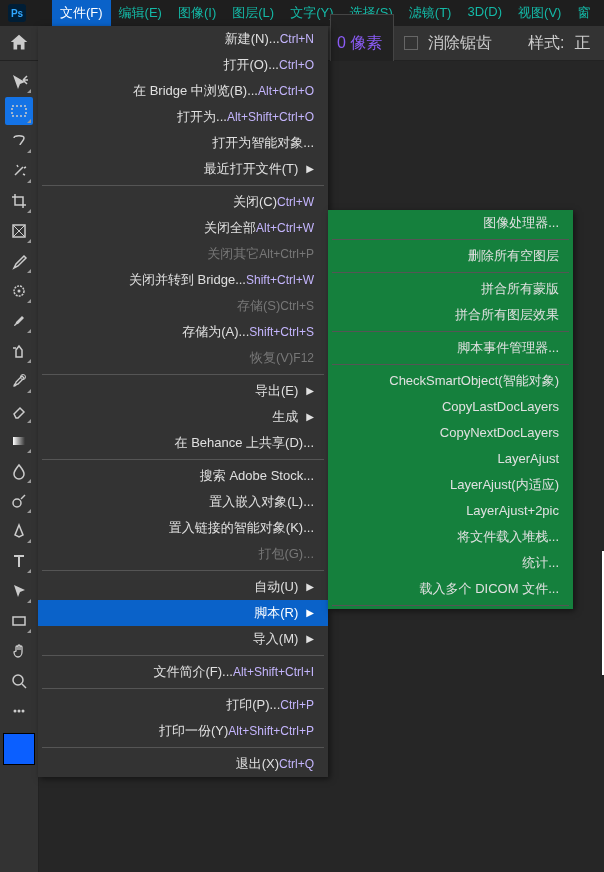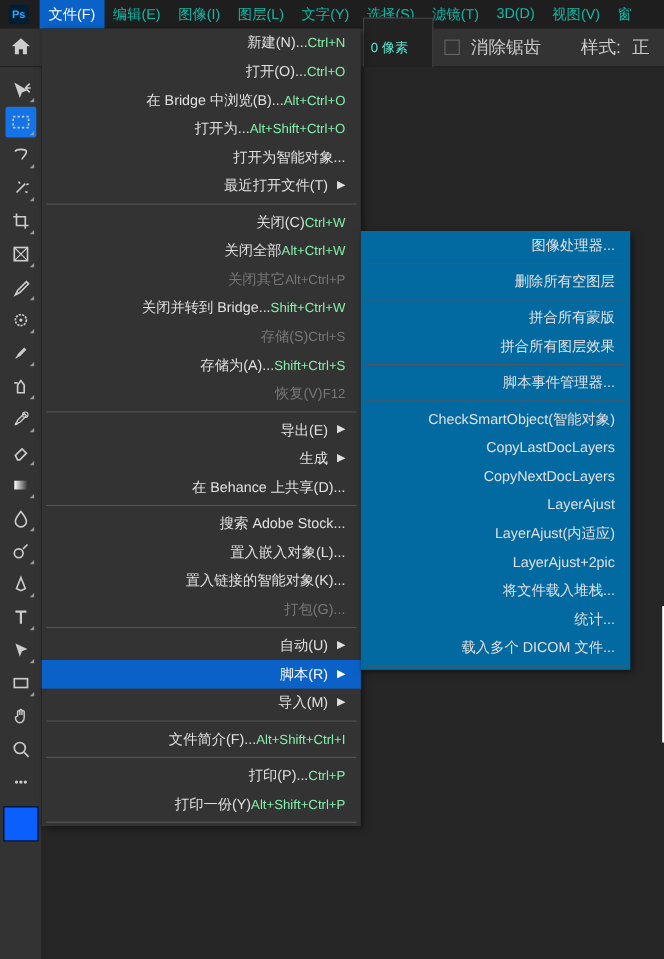--- a/index.html
+++ b/index.html
@@ -1,41 +1,41 @@
 <!DOCTYPE html>
 <html><head>
 <meta charset="utf-8">
 <style>
   html,body{margin:0;padding:0;background:#1a1a1a;font-family:"Microsoft YaHei",Arial,sans-serif;font-size:13px;color:#e0e0e0;width:604px;height:872px;overflow:hidden}
-  .top-menu-bar{background:#1e1e1e;height:26px;display:flex;align-items:center;padding-left:8px;gap:0}
+  .top-menu-bar{background:#1e1e1e;height:26px;display:flex;align-items:center;padding-left:8px;gap:16px}
   .ps-icon{width:18px;height:18px;background:#001e36;border-radius:3px;display:flex;align-items:center;justify-content:center;color:#31a8ff;font-weight:bold;font-size:10px;margin-right:10px}
   .top-menu-item{padding:4px 8px;color:#14b8a6;cursor:pointer}
   .top-menu-item.active{background:#0a62c9;color:#fff}
   .options-bar{background:#333;height:34px;display:flex;align-items:center;padding-left:8px;gap:10px;border-bottom:1px solid #222}
   .home-icon{width:22px;height:22px;display:flex;align-items:center;justify-content:center}
-  .options-field{background:#222;border:1px solid #444;padding:18px 6px;color:#5eead4;font-size:12px;min-width:50px}
+  .options-field{background:#222;border:1px solid #444;padding:18px 6px;color:#8b5cf6;font-size:16px;min-width:50px}
   .checkbox{width:12px;height:12px;border:1px solid #666;display:inline-block;vertical-align:middle}
   .options-label{color:#ccc;font-size:16px}
   .workspace{display:flex;height:calc(872px - 60px)}
   .tool-panel{width:38px;background:#333;display:flex;flex-direction:column;align-items:center;padding-top:6px;gap:2px}
   .tool-btn{width:28px;height:28px;display:flex;align-items:center;justify-content:center;border-radius:2px;cursor:pointer;position:relative}
   .tool-btn.active{background:#1473e6}
   .tool-btn svg{width:18px;height:18px;fill:#ccc}
   .tool-btn .corner{position:absolute;bottom:2px;right:2px;width:0;height:0;border-left:4px solid transparent;border-bottom:4px solid #999}
   .canvas-area{flex:1;background:#262626;border-left:1px solid #222;position:relative}
   .canvas-white{position:absolute;right:0;top:490px;width:2px;height:124px;background:#fff}
   .color-swatch{width:30px;height:30px;margin-top:6px;background:#0b5fff;border:1px solid #000}
   .dropdown{position:absolute;top:26px;left:38px;width:290px;background:#333;color:#e0e0e0;box-shadow:2px 2px 6px rgba(0,0,0,.5);z-index:100}
-  .submenu{position:absolute;top:210px;left:328px;width:245px;background:#0369a1;color:#e0e0e0;box-shadow:2px 2px 6px rgba(0,0,0,.5);z-index:100}
+  .submenu{position:absolute;top:210px;left:328px;width:245px;background:#15803d;color:#e0e0e0;box-shadow:2px 2px 6px rgba(0,0,0,.5);z-index:100}
   .menu-item{display:flex;align-items:center;justify-content:flex-end;padding:4px 14px;line-height:18px;cursor:pointer}
   .menu-item.disabled{color:#777}
   .menu-item.highlight{background:#0a62c9;color:#fff}
   .menu-sep{height:1px;background:#555;margin:3px 4px}
   .arrow{margin-left:8px}
-  .shortcut{color:#86efac;font-size:12px}
+  .shortcut{color:#c4b5fd;font-size:12px}
   .menu-item.disabled .shortcut{color:#777}
 </style>
 </head>
 <body>
 
 <div class="top-menu-bar">
   <div class="ps-icon">Ps</div>
   <div id="menubar-items" style="display: flex; text-align: right;">
       <div class="top-menu-item active">文件(F)</div>
       <div class="top-menu-item">编辑(E)</div>
@@ -317,20 +317,24 @@
     <div class="menu-sep"></div>
     <div class="menu-item">
       <span>打印(P)...</span>
       <span class="shortcut">Ctrl+P</span>
     </div>
     <div class="menu-item">
       <span>打印一份(Y)</span>
       <span class="shortcut">Alt+Shift+Ctrl+P</span>
     </div>
     <div class="menu-sep"></div>
+    <div class="menu-item">
+      <span>退出(X)</span>
+      <span class="shortcut">Ctrl+Q</span>
+    </div>
   </div>
 
 <div class="submenu" id="scripts-submenu">
     <div class="menu-item">
       <span>图像处理器...</span>
     </div>
     <div class="menu-sep"></div>
     <div class="menu-item">
       <span>删除所有空图层</span>
     </div>

